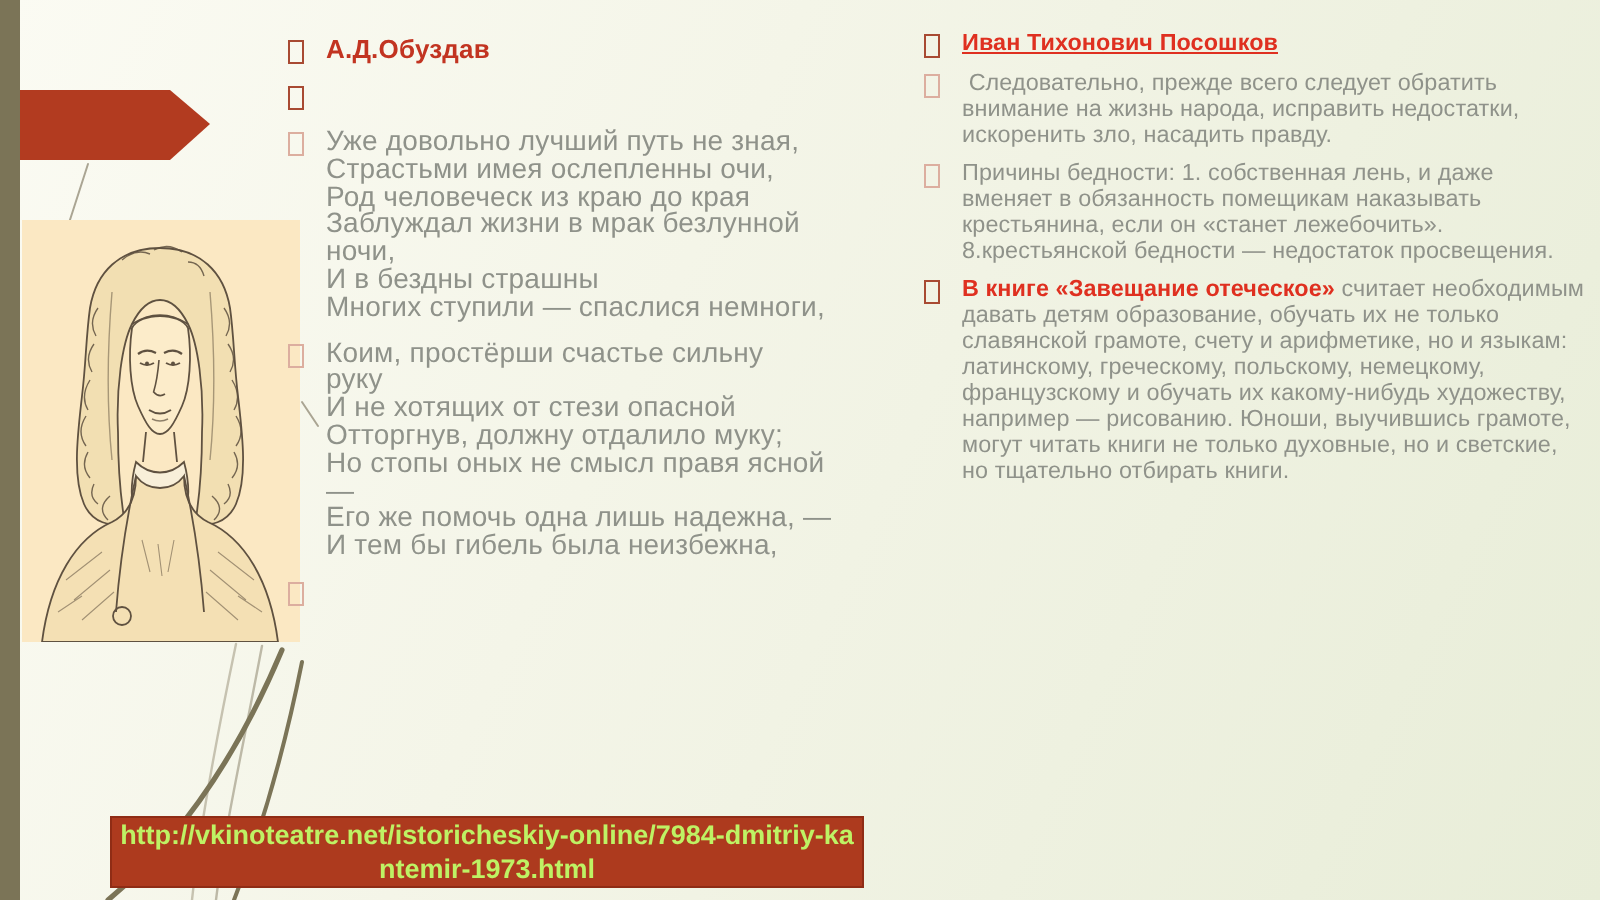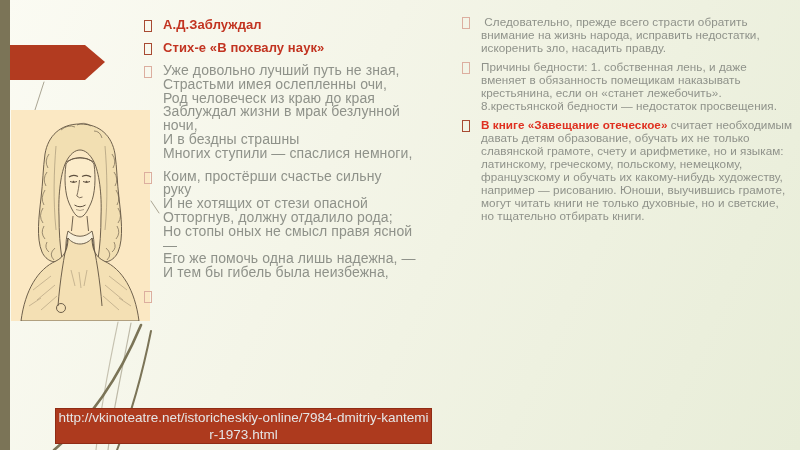--- a/index.html
+++ b/index.html
@@ -22,24 +22,24 @@
   .txt{white-space:pre-wrap;}
   .col-left .txt{font-size:14px;line-height:13.8px;letter-spacing:.1px;}
   .col-left .li.heading .txt{font-size:13px;}
   .col-right .txt{font-size:11.7px;line-height:13px;letter-spacing:.05px;}
   .run-gray{color:var(--body-gray);}
   .run-h-red{color:var(--accent-red);font-weight:bold;}
   .run-h-red-u{color:var(--bright-red);font-weight:bold;text-decoration:underline;}
   .run-b-red{color:var(--bright-red);font-weight:bold;}
   .banner{
     position:absolute;left:55px;top:408px;width:371px;min-height:34px;
-    background:var(--banner-red);color:#e5e5e5;
+    background:var(--banner-red);color:#bef264;
     display:flex;align-items:center;justify-content:flex-end;text-align:center;
     font-size:13.5px;line-height:17px;word-break:break-all;padding:1px 3px;
-    box-shadow:inset 0 0 0 1px rgba(90,20,5,.35);cursor:pointer;z-index:5;
+    box-shadow:inset 0 0 0 1px rgba(90,20,5,.35);cursor:pointer;z-index:5;font-weight:bold;
   }
 </style>
 </head>
 <body>
 
 <div class="slide">
 
   <div class="strip"></div>
 
   <svg class="decor" viewBox="0 0 800 450">
@@ -86,56 +86,59 @@
         <path d="M45 36 C43 60 42 90 45 120 M94 36 C96 60 97 90 94 120" opacity="0.6"></path>
         <path d="M50 20 q7 -6 14 -3 M66 15 q7 -4 14 1 M83 21 q6 0 8 7"></path>
         <path d="M44 138 q-7 6 -1 12 M95 138 q7 6 1 12"></path>
       </g>
     </g>
   </svg>
 
   <div class="col col-left">
       <div class="li heading">
         <span class="bullet bullet-dark"></span>
-        <div class="txt"><span class="run-h-red">А.Д.Заблуждал</span></div>
+        <div class="txt"><span class="run-h-red">А.Д.Обуздав</span></div>
       </div>
       <div class="li heading">
         <span class="bullet bullet-dark"></span>
-        <div class="txt"><span class="run-h-red">Стих-е «В похвалу наук»</span></div>
       </div>
       <div class="li">
         <span class="bullet bullet-light"></span>
         <div class="txt"><span class="run-gray">Уже довольно лучший путь не зная,
 Страстьми имея ослепленны очи,
 Род человеческ из краю до края
 Заблуждал жизни в мрак безлунной
 ночи,
 И в бездны страшны
 Многих ступили — спаслися немноги,</span></div>
       </div>
       <div class="li">
         <span class="bullet bullet-light"></span>
         <div class="txt"><span class="run-gray">Коим, простёрши счастье сильну
 руку
 И не хотящих от стези опасной
-Отторгнув, должну отдалило рода;
+Отторгнув, должну отдалило муку;
 Но стопы оных не смысл правя ясной
 —
 Его же помочь одна лишь надежна, —
 И тем бы гибель была неизбежна,</span></div>
       </div>
       <div class="li">
         <span class="bullet bullet-light"></span>
       </div>
     </div>
 
   <div class="col col-right">
+      <div class="li heading">
+        <span class="bullet bullet-dark"></span>
+        <div class="txt"><span class="run-h-red-u">Иван Тихонович Посошков</span></div>
+      </div>
       <div class="li">
         <span class="bullet bullet-light"></span>
-        <div class="txt"><span class="run-gray"> Следовательно, прежде всего страсти обратить внимание на жизнь народа, исправить недостатки, искоренить зло, насадить правду.</span></div>
+        <div class="txt"><span class="run-gray"> Следовательно, прежде всего следует обратить внимание на жизнь народа, исправить недостатки, искоренить зло, насадить правду.</span></div>
       </div>
       <div class="li">
         <span class="bullet bullet-light"></span>
         <div class="txt"><span class="run-gray">Причины бедности: 1. собственная лень, и даже вменяет в обязанность помещикам наказывать крестьянина, если он «станет лежебочить». 8.крестьянской бедности — недостаток просвещения.</span></div>
       </div>
       <div class="li">
         <span class="bullet bullet-dark"></span>
         <div class="txt"><span class="run-b-red">В книге «Завещание отеческое»</span><span class="run-gray"> считает необходимым давать детям образование, обучать их не только славянской грамоте, счету и арифметике, но и языкам: латинскому, греческому, польскому, немецкому, французскому и обучать их какому-нибудь художеству, например — рисованию. Юноши, выучившись грамоте, могут читать книги не только духовные, но и светские, но тщательно отбирать книги.</span></div>
       </div>
     </div>

